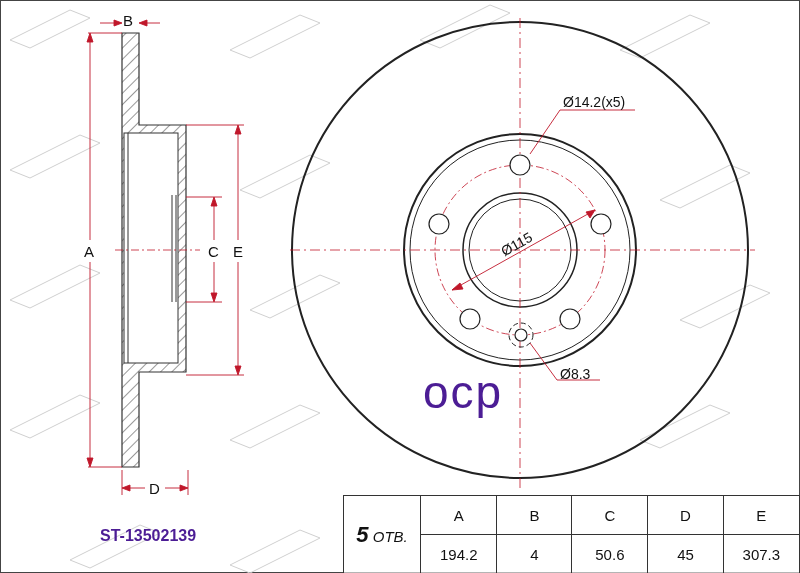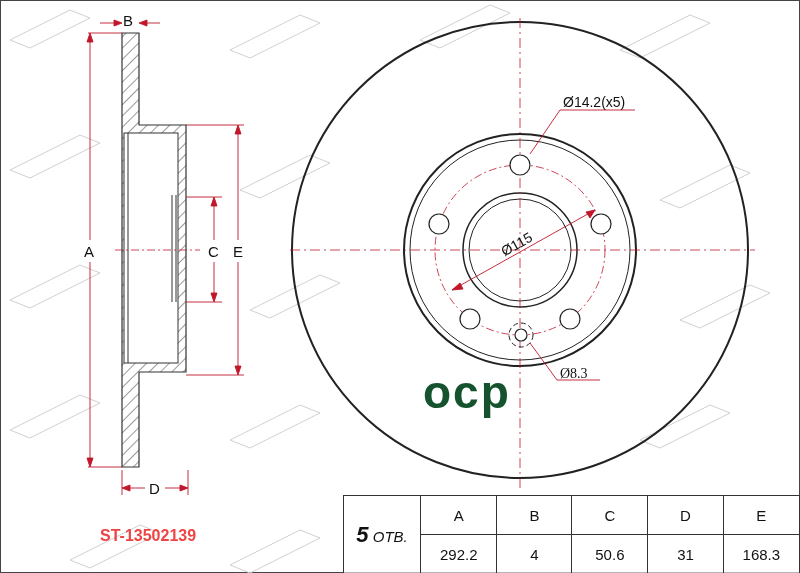--- a/index.html
+++ b/index.html
@@ -1,26 +1,26 @@
 <!DOCTYPE html>
 <html><head>
 <meta charset="utf-8">
 <style>
   html, body { margin:0; padding:0; background:#fff; }
   body { width:800px; height:573px; position:relative; overflow:hidden; font-family:"Liberation Sans", sans-serif; }
   .frame { position:absolute; left:0; top:0; width:798px; height:571px; border:1px solid #444; }
   svg.drawing { position:absolute; left:0; top:0; }
   .label { position:absolute; font-size:15px; color:#111; }
-  .part-no { position:absolute; left:100px; top:527px; font-size:16px; font-weight:bold; color:#ef4444; }
+  .part-no { position:absolute; left:100px; top:527px; font-size:16px; font-weight:bold; color:#4c1d95; }
   table.specs { position:absolute; left:343px; top:495px; border-collapse:collapse; background:rgba(255,255,255,0.6); }
   table.specs td { border:1px solid #333; text-align:center; font-size:15px; color:#111; height:36px; }
   table.specs td.holes { width:76px; font-size:15px;font-style:italic; }
   table.specs td.holes b { font-size:22px; }
   table.specs td.col { width:75px; }
-  .wm { position:absolute; color:#14532d; font-weight:bold; font-size:46px; letter-spacing:2px; }
+  .wm { position:absolute; color:#4c1d95; font-weight:normal; font-size:46px; letter-spacing:2px; }
 </style>
 </head>
 <body>
 
 <div class="frame"></div>
 
 <svg class="drawing" width="800" height="573">
   <defs>
     <pattern id="hatch" width="8" height="8" patternUnits="userSpaceOnUse" patternTransform="rotate(45)">
       <line x1="0" y1="0" x2="0" y2="8" stroke="#333" stroke-width="1"></line>
@@ -125,35 +125,35 @@
 <div class="wm" style="left:423px;top:365px;">ocp</div>
 
 <div class="label" style="left:123px;top:12px;">B</div>
 <div class="label" style="left:84px;top:243px;">A</div>
 <div class="label" style="left:208px;top:243px;">C</div>
 <div class="label" style="left:233px;top:243px;">E</div>
 <div class="label" style="left:149px;top:480px;">D</div>
 
 <div class="label" style="left:563px;top:94px;font-size:14px;">Ø14.2(x5)</div>
 <div class="label" style="left:500px;top:236px;font-size:14px;transform:rotate(-29deg);">Ø115</div>
-<div class="label" style="left:560px;top:366px;font-size:14px;font-family:Liberation Serif, serif;">Ø8.3</div>
+<div class="label" style="left:560px;top:366px;font-size:14px;">Ø8.3</div>
 
 <div class="part-no">ST-13502139</div>
 
 <table class="specs">
   <tbody>
       <tr>
     <td class="holes" rowspan="2"><b>5</b> <span>ОТВ.</span></td>
     <td class="col">A</td>
     <td class="col">B</td>
     <td class="col">C</td>
     <td class="col">D</td>
     <td class="col">E</td>
   </tr>
   <tr>
-    <td>292.2</td>
+    <td>194.2</td>
     <td>4</td>
     <td>50.6</td>
-    <td>31</td>
-    <td>168.3</td>
+    <td>45</td>
+    <td>307.3</td>
   </tr>
 </tbody>
   </table>
 
 </body></html>

